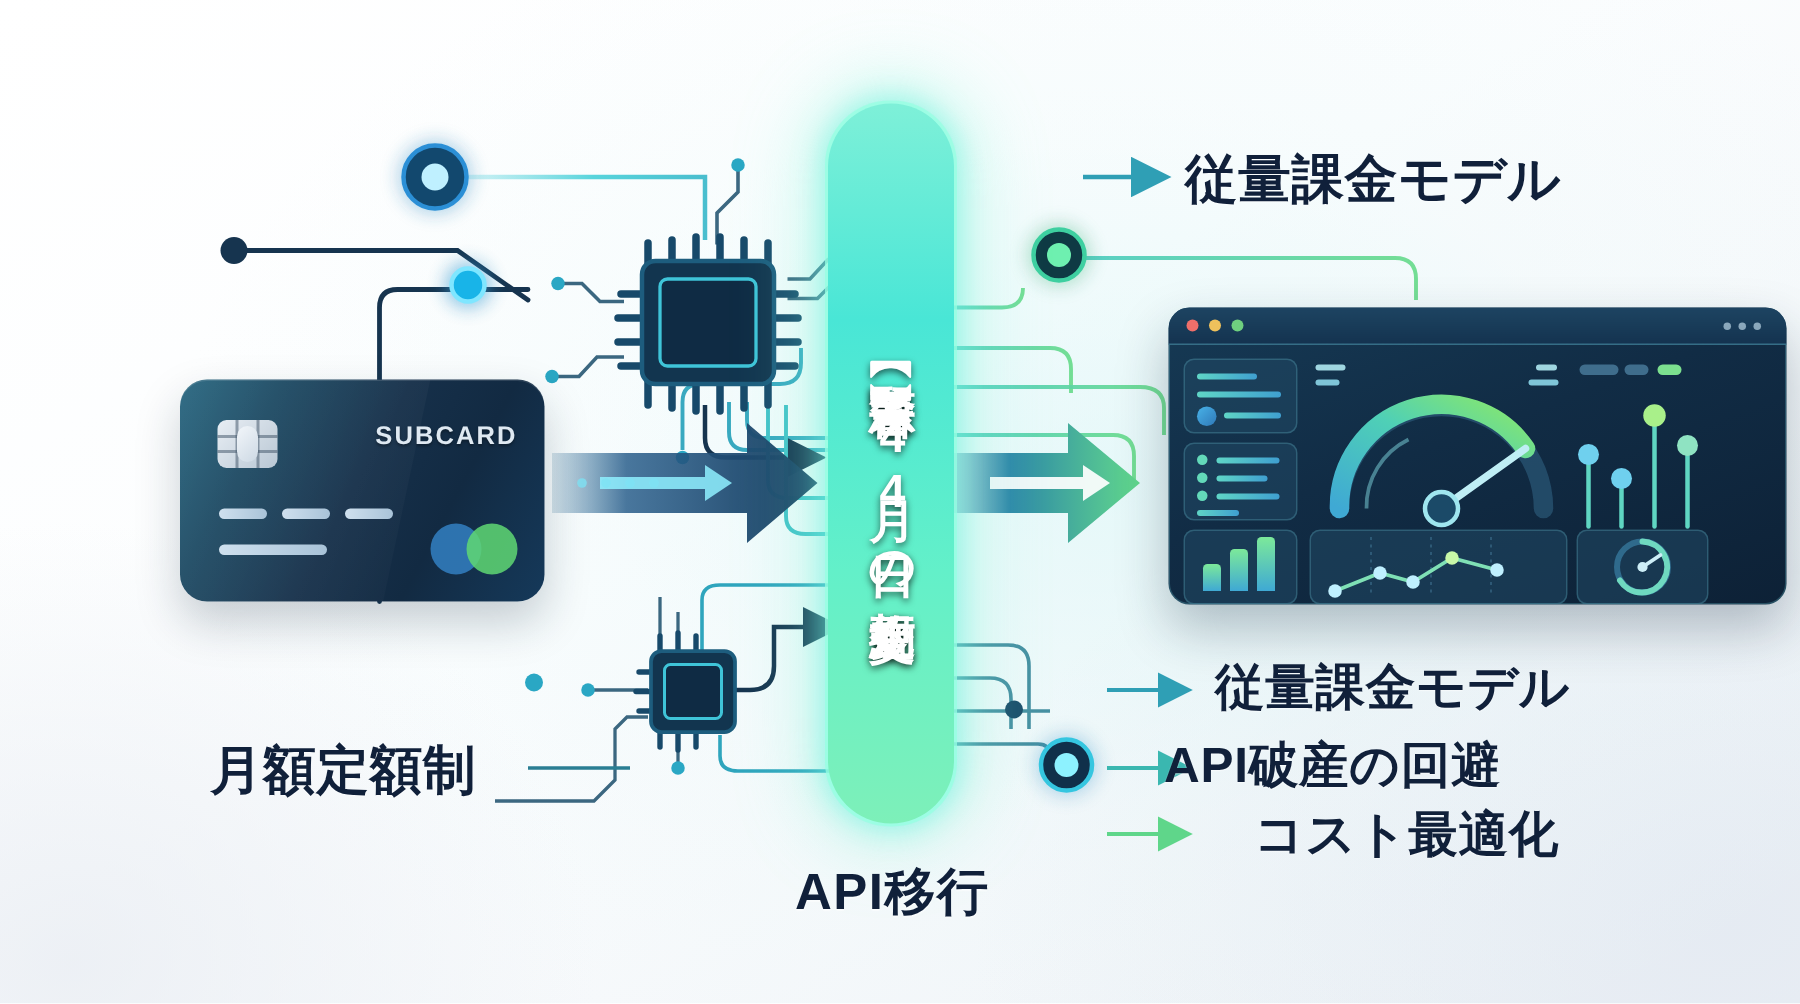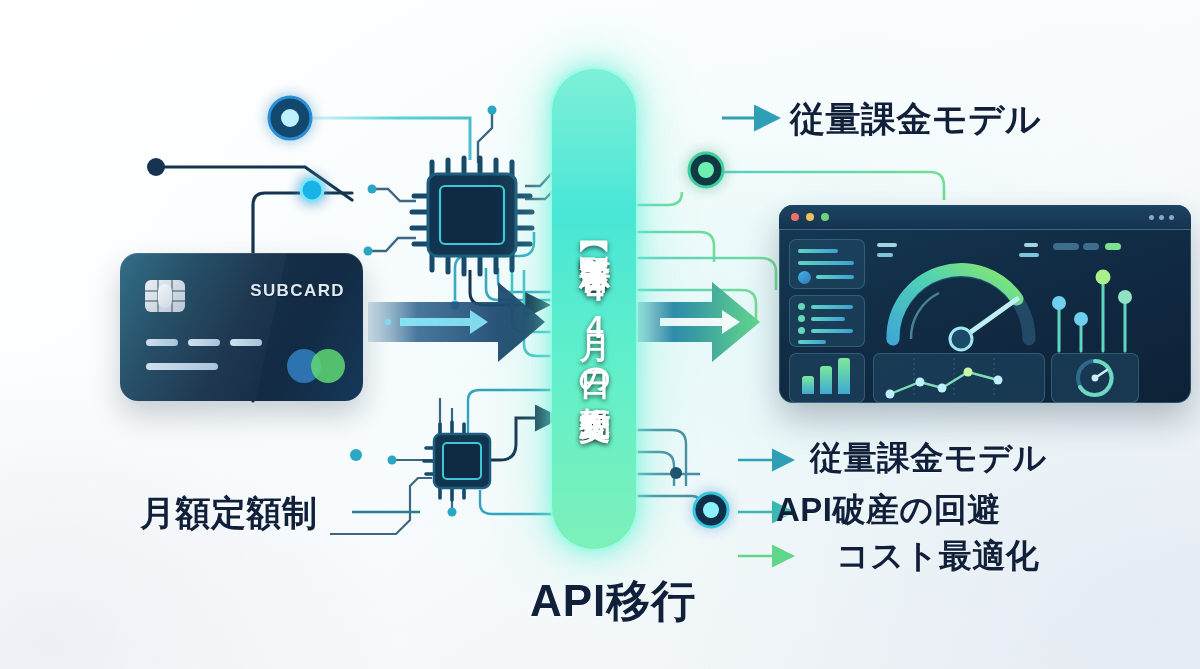--- a/index.html
+++ b/index.html
@@ -107,21 +107,21 @@
     background:linear-gradient(135deg,#48b2e8,#2f79b8)}
   .bar{position:absolute;bottom:8px;border-radius:3px 3px 0 0;
     background:linear-gradient(180deg,#7ce99a,#3fa9d4)}
   .pillbadge{position:absolute;height:7px;border-radius:4px}
 
   
   .lbl{position:absolute;color:#10203a;font-weight:700;z-index:8;white-space:nowrap;
     text-shadow:0 1px 1px rgba(255,255,255,.6)}
   .lbl.big{font-size:35px;letter-spacing:.5px}
   .lbl.mid{font-size:33px;letter-spacing:.5px}
-  .lbl.cap{font-size:44px;letter-spacing:1px}
+  .lbl.cap{font-size:34px;letter-spacing:1px}
 </style>
 </head>
 <body>
 
 <div id="canvas">
 
   <svg id="linesvg" viewBox="0 0 1200 669">
     <defs>
       <linearGradient id="gCyan" x1="0" y1="0" x2="1" y2="0">
         <stop offset="0%" stop-color="#6fd9e2" stop-opacity=".25"></stop>

